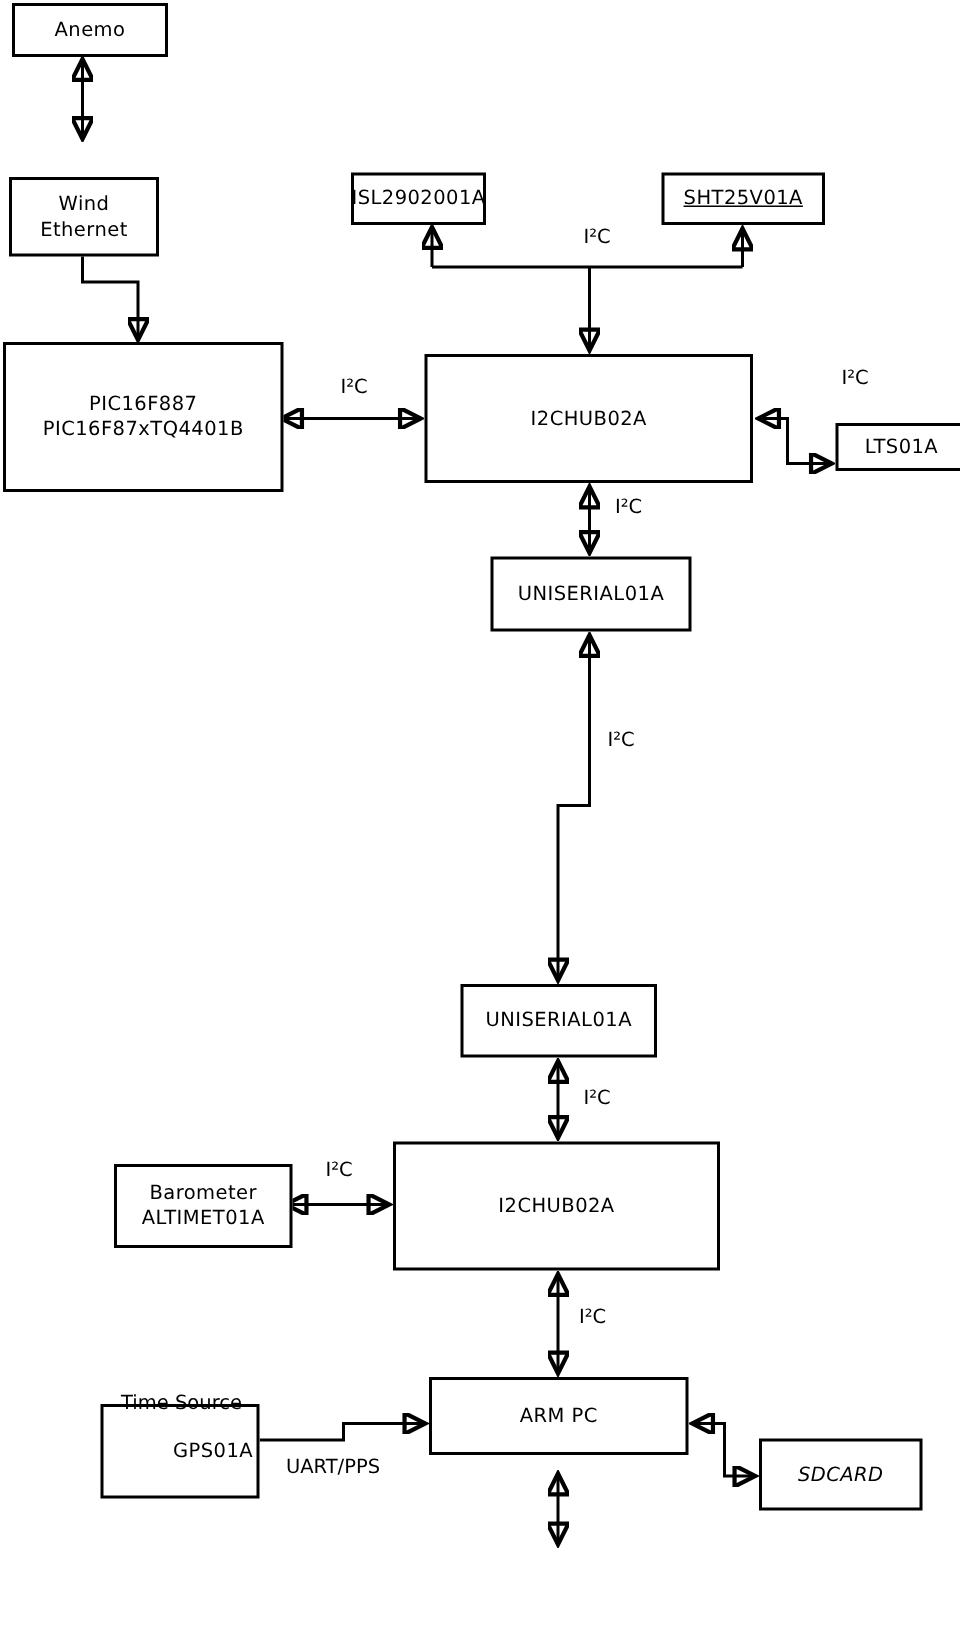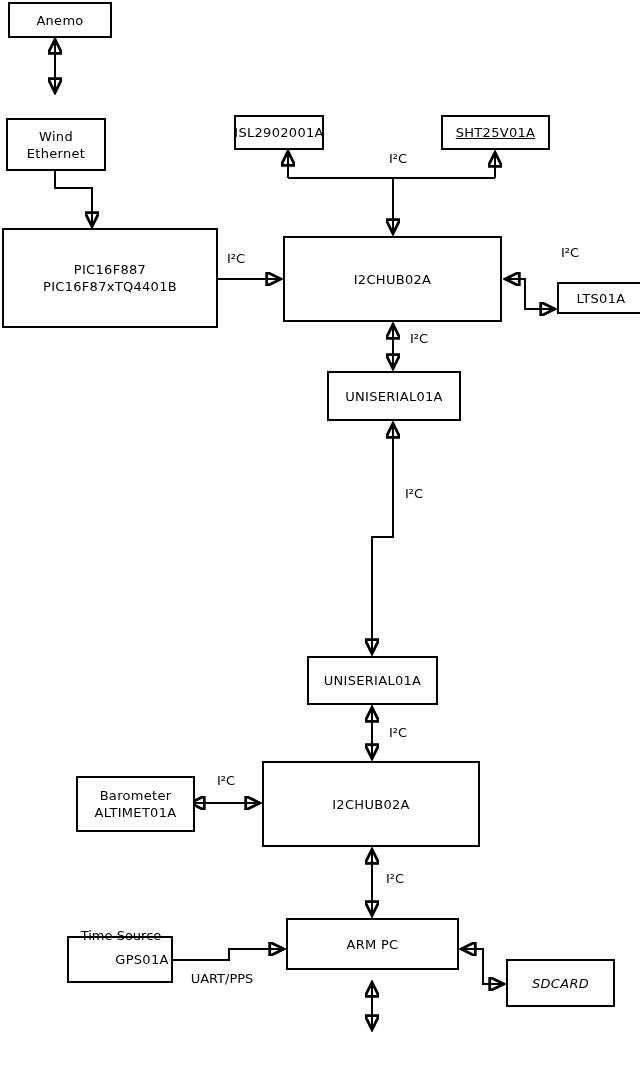--- a/index.html
+++ b/index.html
@@ -80,21 +80,21 @@
 
   <div class="node" style="left:8px; top:2px; width:104px; height:36px;">
     <span>Anemo</span>
   </div>
 
   <div class="node" style="left:6px; top:94px; width:100px; height:53px;margin-top:24px;">
     <span>Wind</span>
     <span>Ethernet</span>
   </div>
 
-  <div class="node" style="left:2px; top:228px; width:216px; height:100px;">
+  <div class="node" style="left:2px; top:228px; width:187px; height:100px;">
     <span>PIC16F887</span>
     <span>PIC16F87xTQ4401B</span>
   </div>
 
   <div class="node" style="left:234px; top:115px; width:90px; height:35px;">
     <span>ISL2902001A</span>
   </div>
 
   <div class="node" style="left:441px; top:115px; width:109px; height:35px;text-decoration:underline;">
     <span>SHT25V01A</span>
@@ -118,21 +118,21 @@
 
   <div class="node" style="left:76px; top:776px; width:119px; height:56px;">
     <span>Barometer</span>
     <span>ALTIMET01A</span>
   </div>
 
   <div class="node" style="left:262px; top:761px; width:218px; height:86px;">
     <span>I2CHUB02A</span>
   </div>
 
-  <div class="node" style="left:67px; top:936px; width:106px; height:47px;padding-left:44px;">
+  <div class="node" style="left:67px; top:936px; width:106px; height:63px;padding-left:44px;">
     <span>GPS01A</span>
   </div>
 
   <div class="node" style="left:286px; top:918px; width:173px; height:52px;">
     <span>ARM PC</span>
   </div>
 
   <div class="node" style="left:506px; top:959px; width:109px; height:48px;font-style:italic;">
     <span>SDCARD</span>
   </div>

